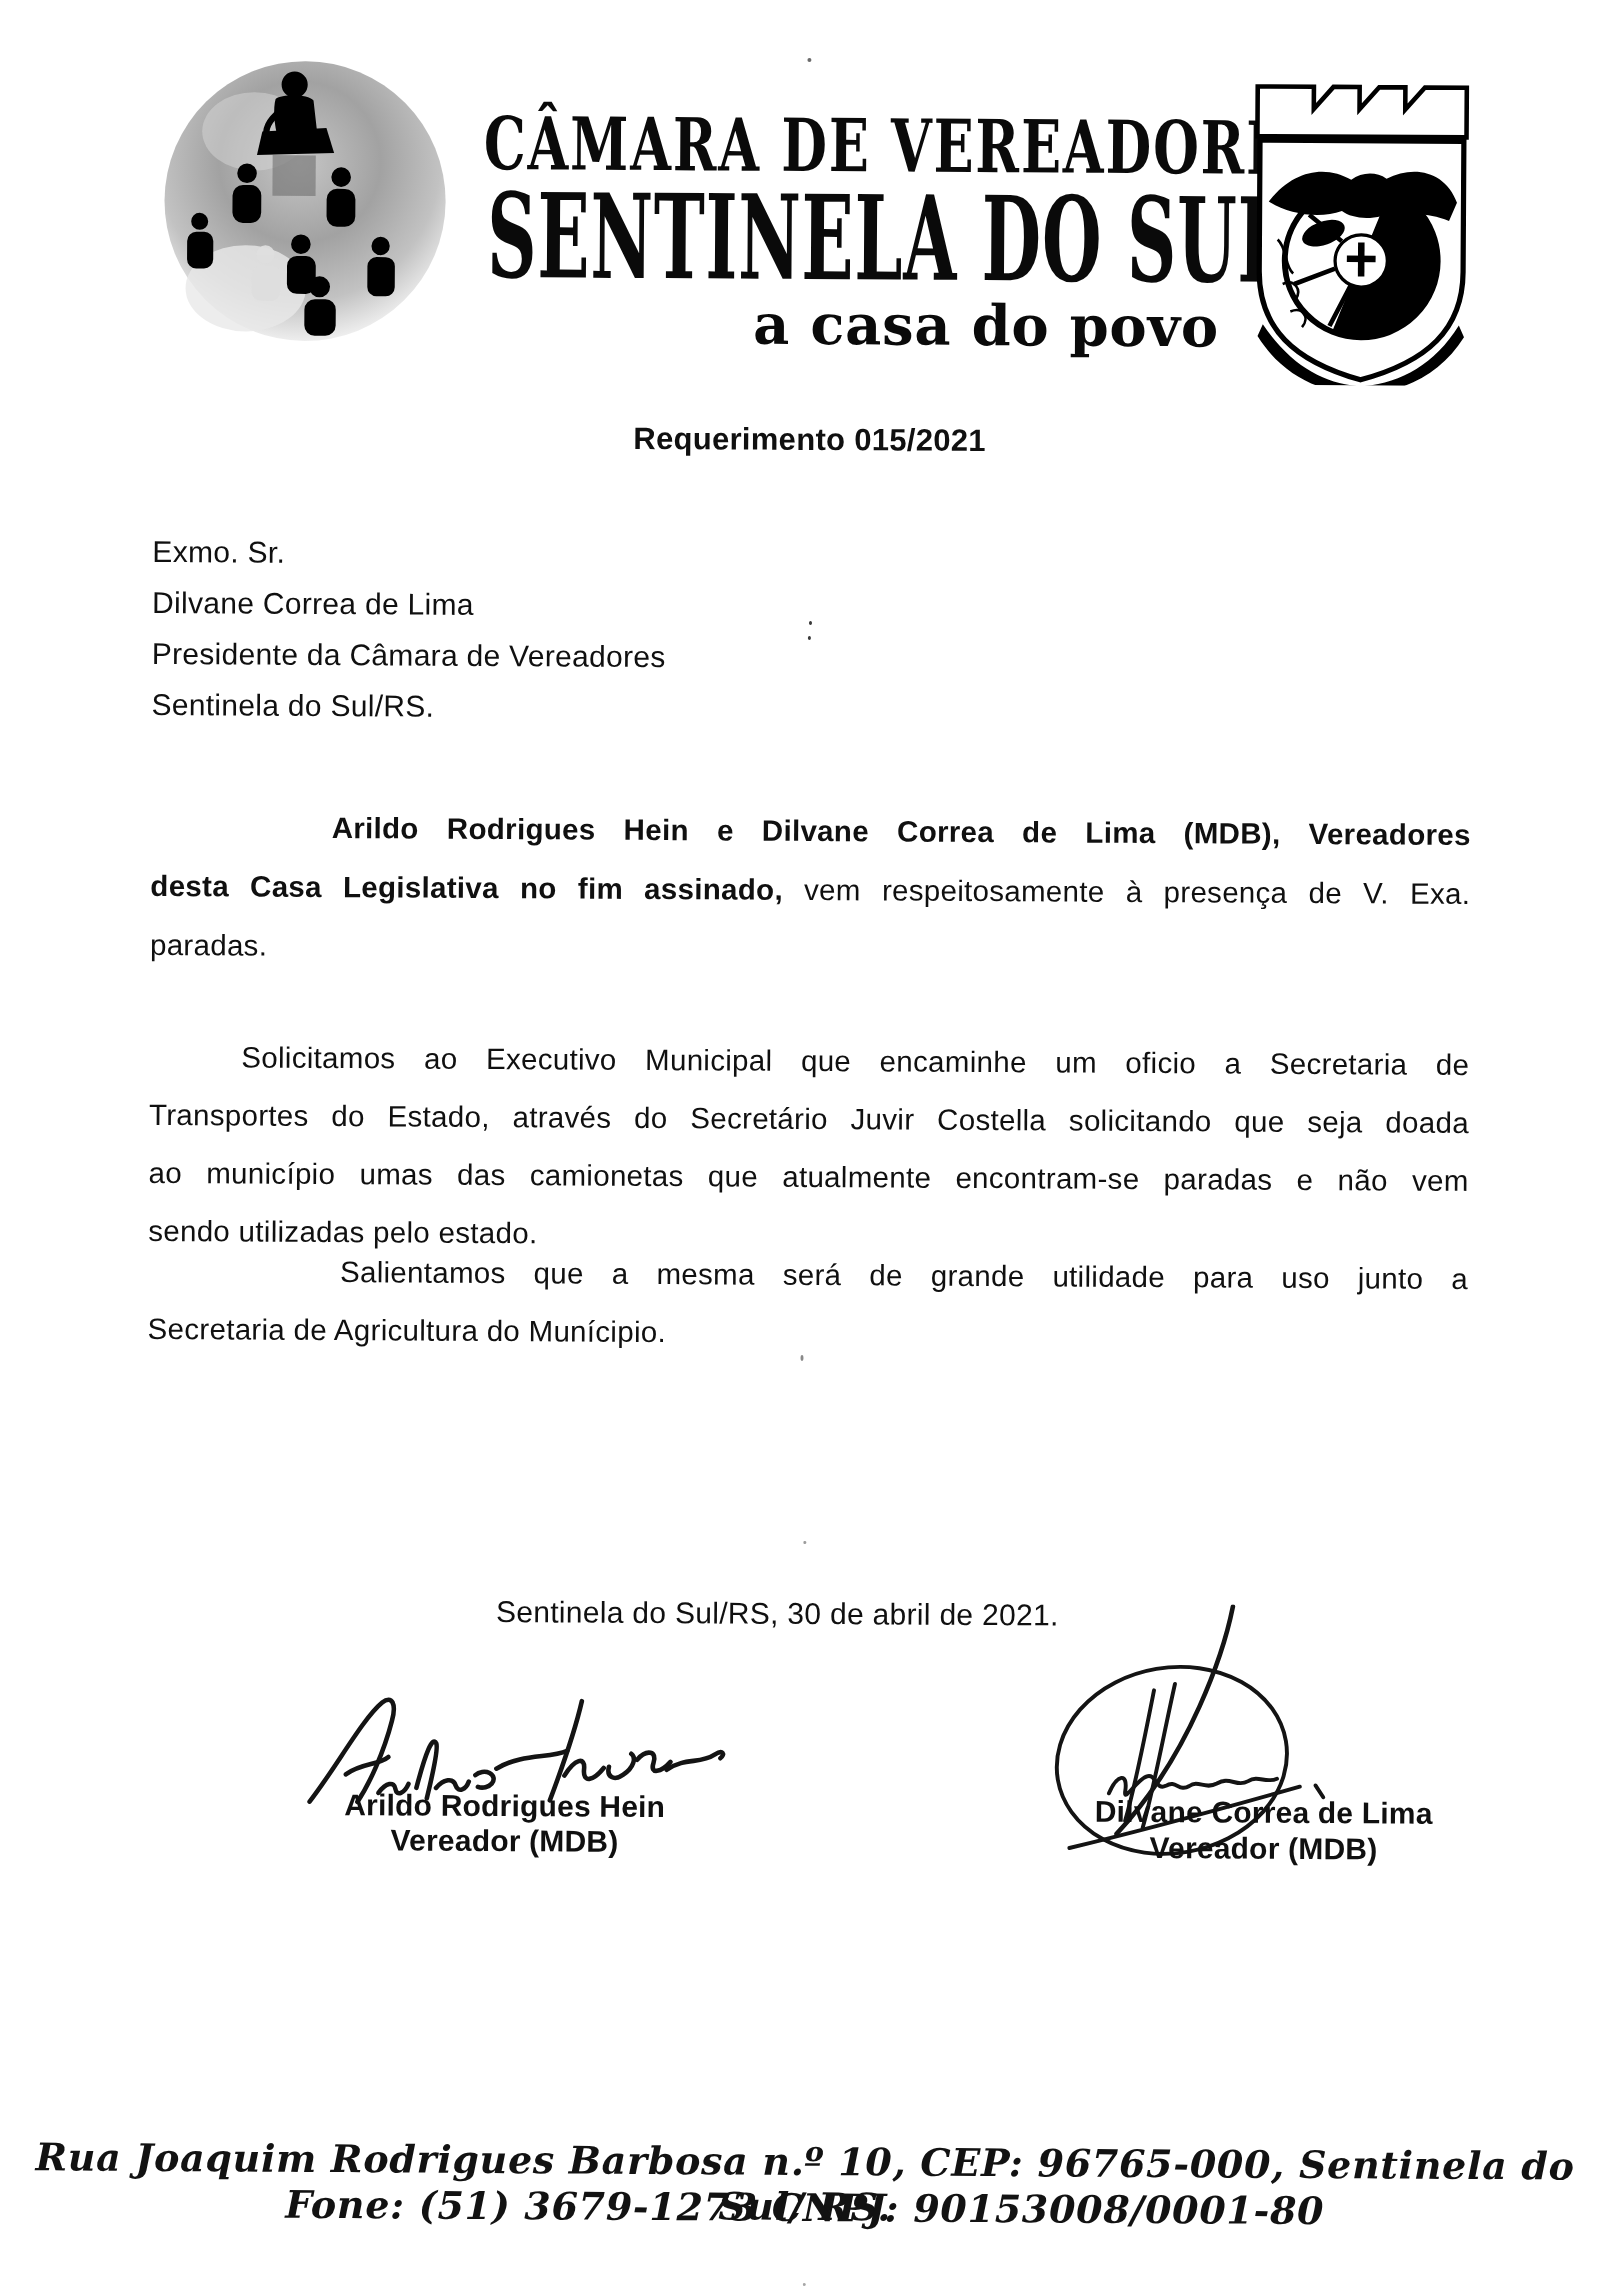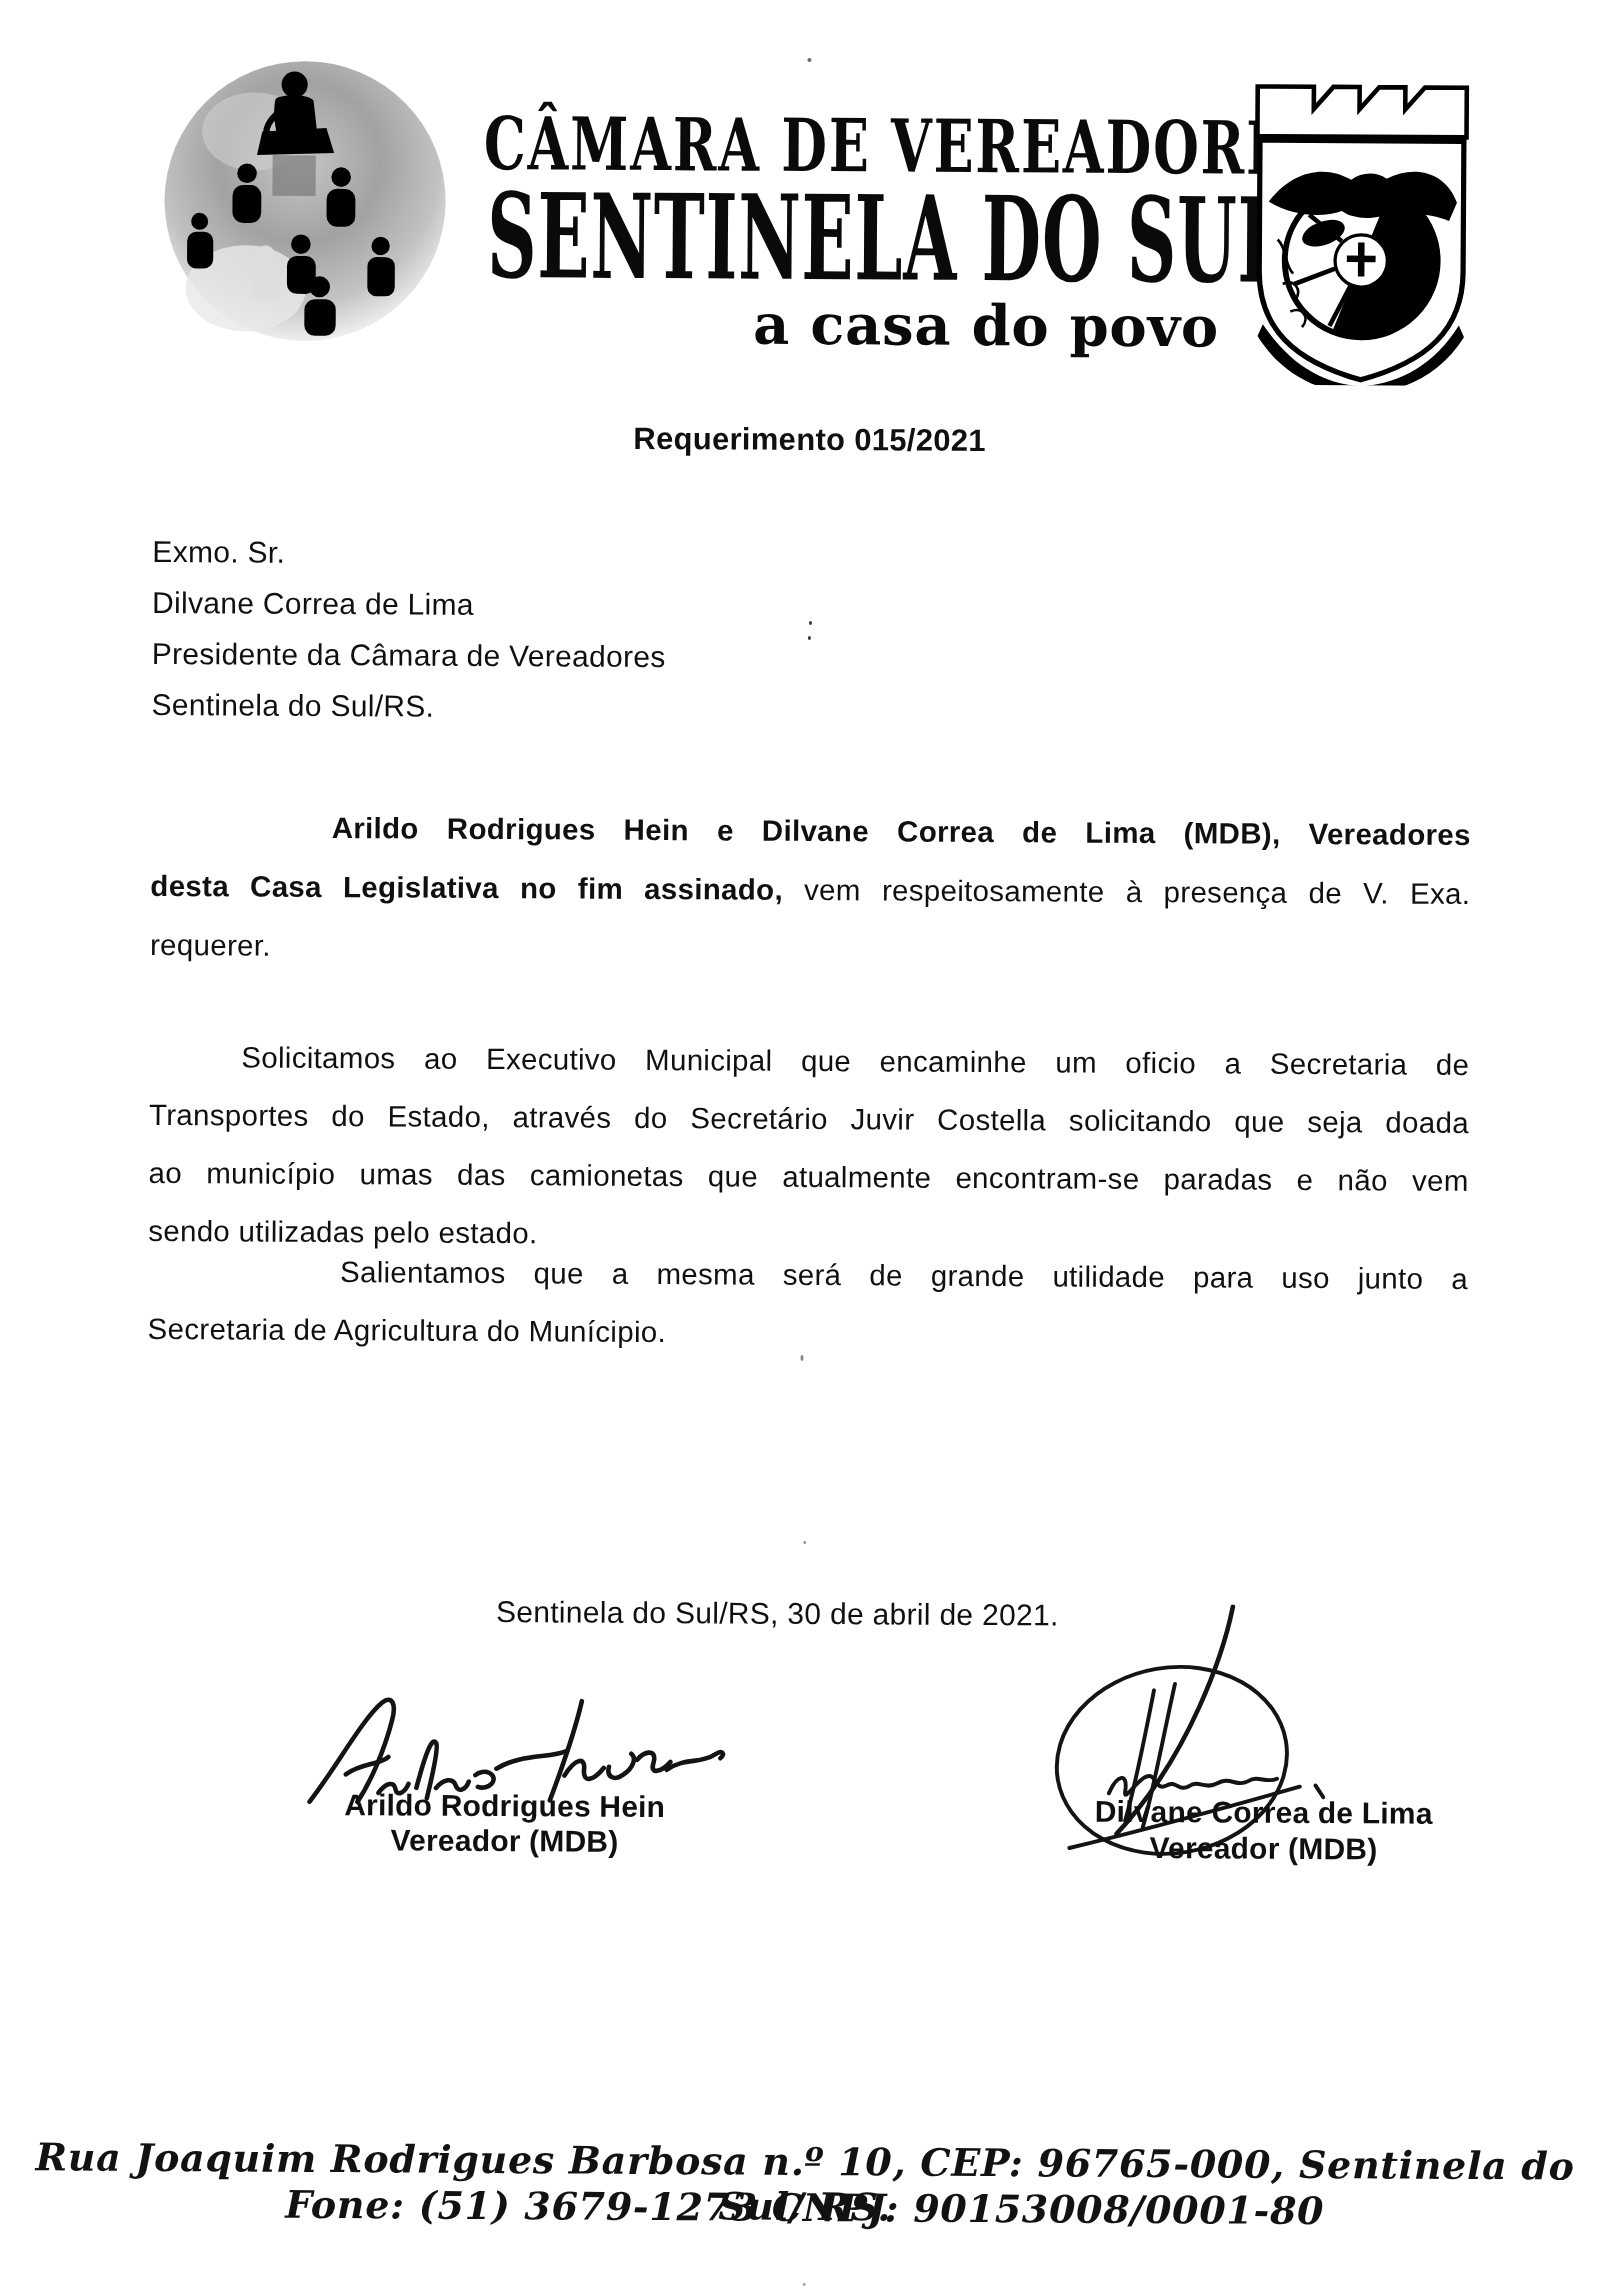--- a/index.html
+++ b/index.html
@@ -126,21 +126,21 @@
   <div id="recipient">
     <div>Exmo. Sr.</div>
     <div>Dilvane Correa de Lima</div>
     <div>Presidente da Câmara de Vereadores</div>
     <div>Sentinela do Sul/RS.</div>
   </div>
 
   <div id="p1" class="para">
     <span class="jline ind-p1"><span class="b">Arildo Rodrigues Hein e Dilvane Correa de Lima (MDB), Vereadores</span><span></span></span>
     <span class="jline"><span class="b">desta Casa Legislativa no fim assinado,</span><span> vem respeitosamente à presença de V. Exa.</span></span>
-    <span class="jline jlast"><span class="b"></span><span>requerer.</span></span>
+    <span class="jline jlast"><span class="b"></span><span>paradas.</span></span>
   </div>
 
   <div id="p2" class="para">
     <span class="jline ind-p2">Solicitamos ao Executivo Municipal que encaminhe um oficio a Secretaria de</span>
     <span class="jline">Transportes do Estado, através do Secretário Juvir Costella solicitando que seja doada</span>
     <span class="jline">ao município umas das camionetas que atualmente encontram-se paradas e não vem</span>
     <span class="jline jlast">sendo utilizadas pelo estado.</span>
   </div>
 
   <div id="p3" class="para">

